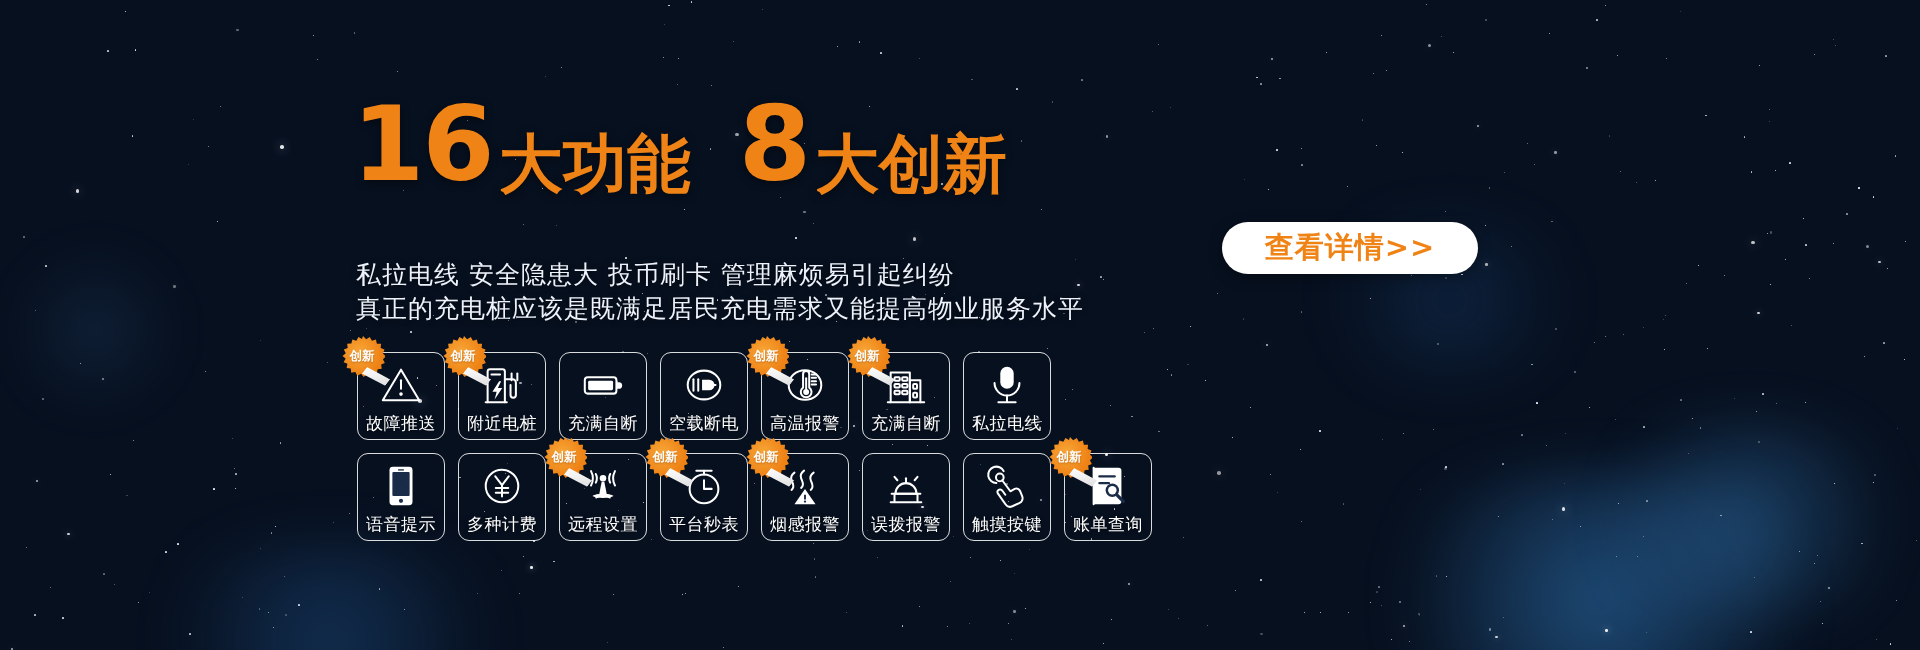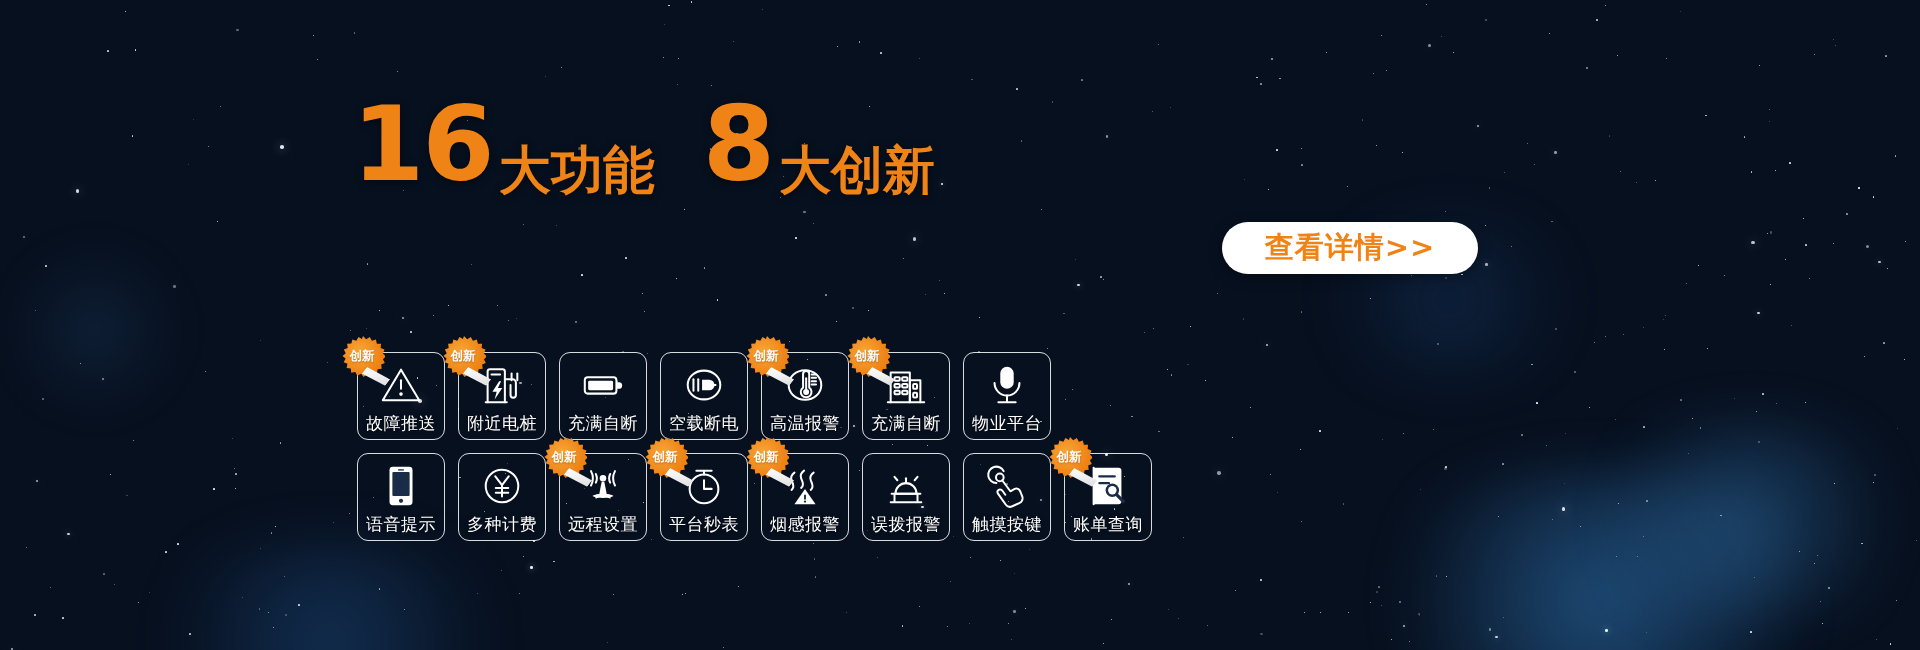--- a/index.html
+++ b/index.html
@@ -27,21 +27,21 @@
   
   #headline{
     position:absolute;left:352px;top:92px;
     display:flex;align-items:flex-end;gap:0;
     color:#ef8316;
     font-weight:bold;line-height:1;
     white-space:nowrap;
     text-shadow:0 2px 10px rgba(0,0,0,.45);
   }
   .num{font-size:104px;letter-spacing:-2px;font-family:"DejaVu Sans","Liberation Sans",sans-serif;}
-  .cn{font-size:52px;margin-left:6px;letter-spacing:0px;font-family:"DejaVu Sans","Liberation Sans",sans-serif;}
+  .cn{font-size:64px;margin-left:6px;letter-spacing:0px;font-family:"DejaVu Sans","Liberation Sans",sans-serif;}
   .gap{display:inline-block;width:48px;}
 
   
   #subtitle{
     position:absolute;left:356px;top:258px;
     color:#eef3fb;font-size:25px;line-height:34px;
     font-family:"DejaVu Sans","Liberation Sans",sans-serif;
     letter-spacing:1px;
     text-shadow:0 1px 6px rgba(0,0,0,.6);
   }
@@ -580,20 +580,24 @@
     </div>
 
   <div id="headline">
     <span class="num">16</span>
     <span class="cn">大功能</span>
     <span class="gap"></span>
     <span class="num">8</span>
     <span class="cn">大创新</span>
   </div>
 
+  <div id="subtitle">
+    <div>私拉电线  安全隐患大  投币刷卡  管理麻烦易引起纠纷</div>
+    <div>真正的充电桩应该是既满足居民充电需求又能提高物业服务水平</div>
+  </div>
 
   <div id="cta">查看详情&gt;&gt;</div>
 
   <div id="grid">
     <div class="row" id="row1">
         <div class="card">
           <div class="badge">
             <span class="burst"></span>
             <span class="ribbon"></span>
             <span class="btxt">创新</span>
@@ -693,21 +697,21 @@
         </div>
         <div class="card">
           <span class="ico">
             <svg viewBox="0 0 48 48">
               <rect fill="#fff" stroke="none" x="17" y="5" width="14" height="23" rx="7"></rect>
               <path stroke="#ffffff" fill="none" stroke-width="2.1" stroke-linecap="round" stroke-linejoin="round" d="M11 22a13 13 0 0 0 26 0"></path>
               <path stroke="#ffffff" fill="none" stroke-width="2.1" stroke-linecap="round" stroke-linejoin="round" d="M24 35 v6"></path>
               <path stroke="#ffffff" fill="none" stroke-width="2.1" stroke-linecap="round" stroke-linejoin="round" d="M15 42 h18"></path>
             </svg>
           </span>
-          <span class="lbl">物业平台</span>
+          <span class="lbl">私拉电线</span>
         </div>
       </div>
     <div class="row" id="row2">
         <div class="card">
           <span class="ico">
             <svg viewBox="0 0 48 48">
               <rect fill="#fff" stroke="none" x="12" y="4" width="24" height="40" rx="3.5"></rect>
               <rect fill="#1a2c47" stroke="none" x="15" y="9.5" width="18" height="25" rx="1"></rect>
               <path stroke="#1a2c47" fill="none" stroke-width="2.1" stroke-linecap="round" d="M20 16 l4 5 4-5"></path>
               <path stroke="#1a2c47" fill="none" stroke-width="2.1" stroke-linecap="round" d="M24 21 v7"></path>

